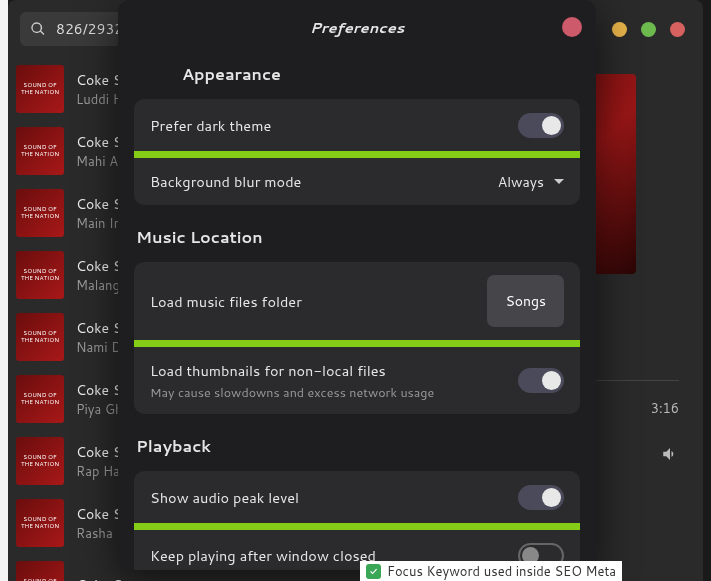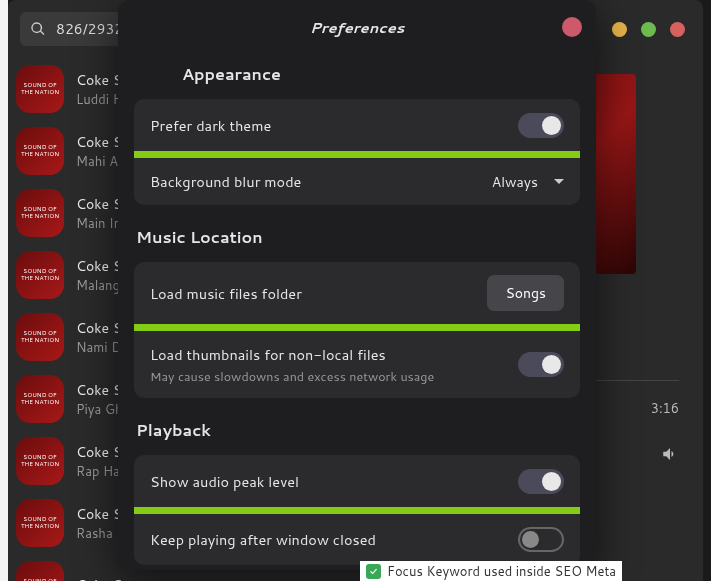--- a/index.html
+++ b/index.html
@@ -11,21 +11,21 @@
     .search-wrap { display: flex; align-items: center; background: #3a3a3a; border-radius: 6px; padding: 4px 10px; height: 34px; }
     .search-icon-svg { width: 16px; height: 16px; fill: #ccc; margin-right: 10px; }
     .search-input { background: none; border: none; color: #ddd; font-size: 14px; outline: none; width: 100px; }
     .topbar-spacer { flex: 1; }
     .window-controls { display: flex; gap: 14px; margin-right: 6px; }
     .wc-dot { width: 15px; height: 15px; border-radius: 50%; }
     
     .body-split { display: flex; height: calc(100% - 58px); }
     .playlist { width: 340px; padding: 0 8px; overflow: hidden; }
     .track-row { display: flex; align-items: center; height: 62px; gap: 12px; }
-    .thumb { width: 48px; height: 48px; background: linear-gradient(135deg, #6b0d0d, #a81818); border-radius: 14px; display: flex; align-items: center; justify-content: center; font-size: 6px; color: #fff; text-align: center; line-height: 1.1; padding: 2px; }
+    .thumb { width: 48px; height: 48px; background: linear-gradient(135deg, #6b0d0d, #a81818); border-radius: 3px; display: flex; align-items: center; justify-content: center; font-size: 6px; color: #fff; text-align: center; line-height: 1.1; padding: 2px; }
     .track-text { overflow: hidden; }
     .track-title { color: #eee; font-size: 14px; font-weight: 500; white-space: nowrap; overflow: hidden; }
     .track-sub { color: #999; font-size: 13px; white-space: nowrap; overflow: hidden; }
     
     .now-playing { flex: 1; padding: 16px 24px; color: #ccc; }
     .cover-art { width: 220px; height: 200px; margin: 0 auto 30px; background: linear-gradient(135deg, #5a0c0c, #981616 60%, #2a0505); border-radius: 4px; position: relative; }
     .np-title { text-align: center; color: #fff; font-size: 17px; font-weight: 600; margin-bottom: 6px; }
     .np-sub { text-align: center; color: #aaa; font-size: 14px; }
     .np-divider { height: 1px; background: #444; margin: 36px 0 18px; }
     .np-time { display: flex; justify-content: flex-end; color: #bbb; font-size: 13px; }
@@ -45,24 +45,24 @@
     .row-text { flex: 1; }
     .row-label { font-size: 14.5px; color: #e6e6e6; }
     .row-hint { font-size: 12.5px; color: #999; margin-top: 2px; }
     
     .toggle { width: 46px; height: 25px; border-radius: 14px; position: relative; flex-shrink: 0; }
     .toggle.on { background: #4a4a5a; }
     .toggle.on::after { content: ''; position: absolute; width: 19px; height: 19px; border-radius: 50%; background: #e8e8e8; top: 3px; right: 3px; }
     .toggle.off { background: transparent; border: 2px solid #666; }
     .toggle.off::after { content: ''; position: absolute; width: 17px; height: 17px; border-radius: 50%; background: #888; top: 2px; left: 2px; }
     
-    .dropdown { display: flex; align-items: center; gap: 16px; color: #e6e6e6; font-size: 14px; }
+    .dropdown { display: flex; align-items: center; gap: 10px; color: #e6e6e6; font-size: 14px; }
     .chev { width: 0; height: 0; border-left: 5px solid transparent; border-right: 5px solid transparent; border-top: 5px solid #ccc; }
     
-    .chip-btn { background: #46464a; color: #fff; padding: 8px 18px; border-radius: 7px; font-size: 14px; }
+    .chip-btn { background: #46464a; color: #fff; padding: 16px 18px; border-radius: 7px; font-size: 14px; }
     
     .browser-hint { position: absolute; bottom: 0; left: 360px; display: flex; align-items: center; gap: 6px; font-size: 13px; color: #333; background: #fff; padding: 1px 6px; }
     .check-badge { width: 15px; height: 15px; background: #3aa757; border-radius: 3px; display: inline-flex; align-items: center; justify-content: center; color: #fff; font-size: 10px; font-weight: bold; }
     .left-edge { position:absolute; left:0; top:0; width:8px; height:100%; background:#f4f4f4; color:#222; font-size:11px; overflow:hidden; line-height:1.3; }
   </style>
 </head>
 <body>
 
 <div class="left-edge"></div>
 

